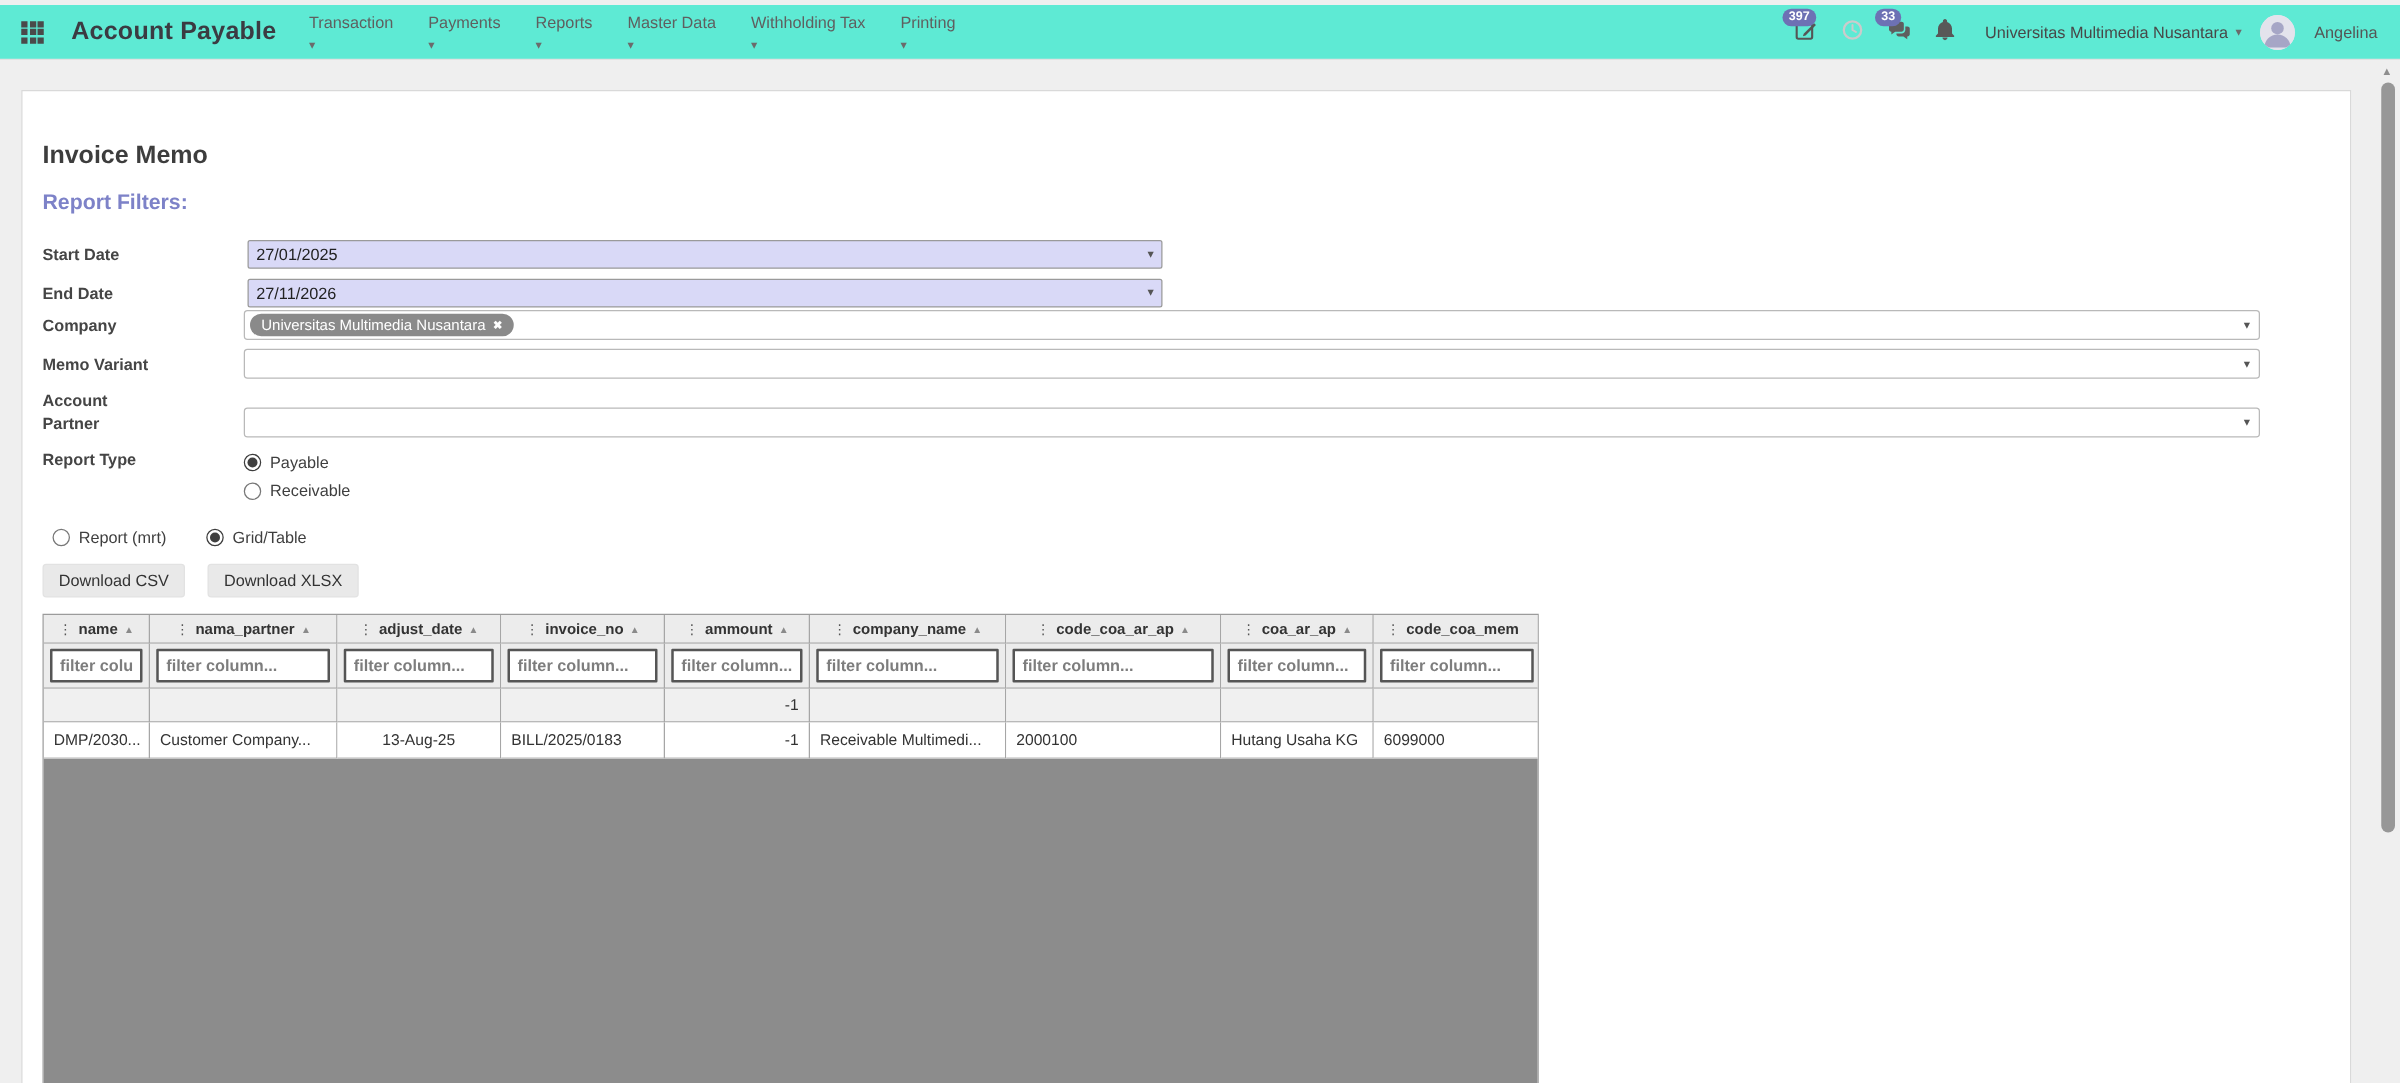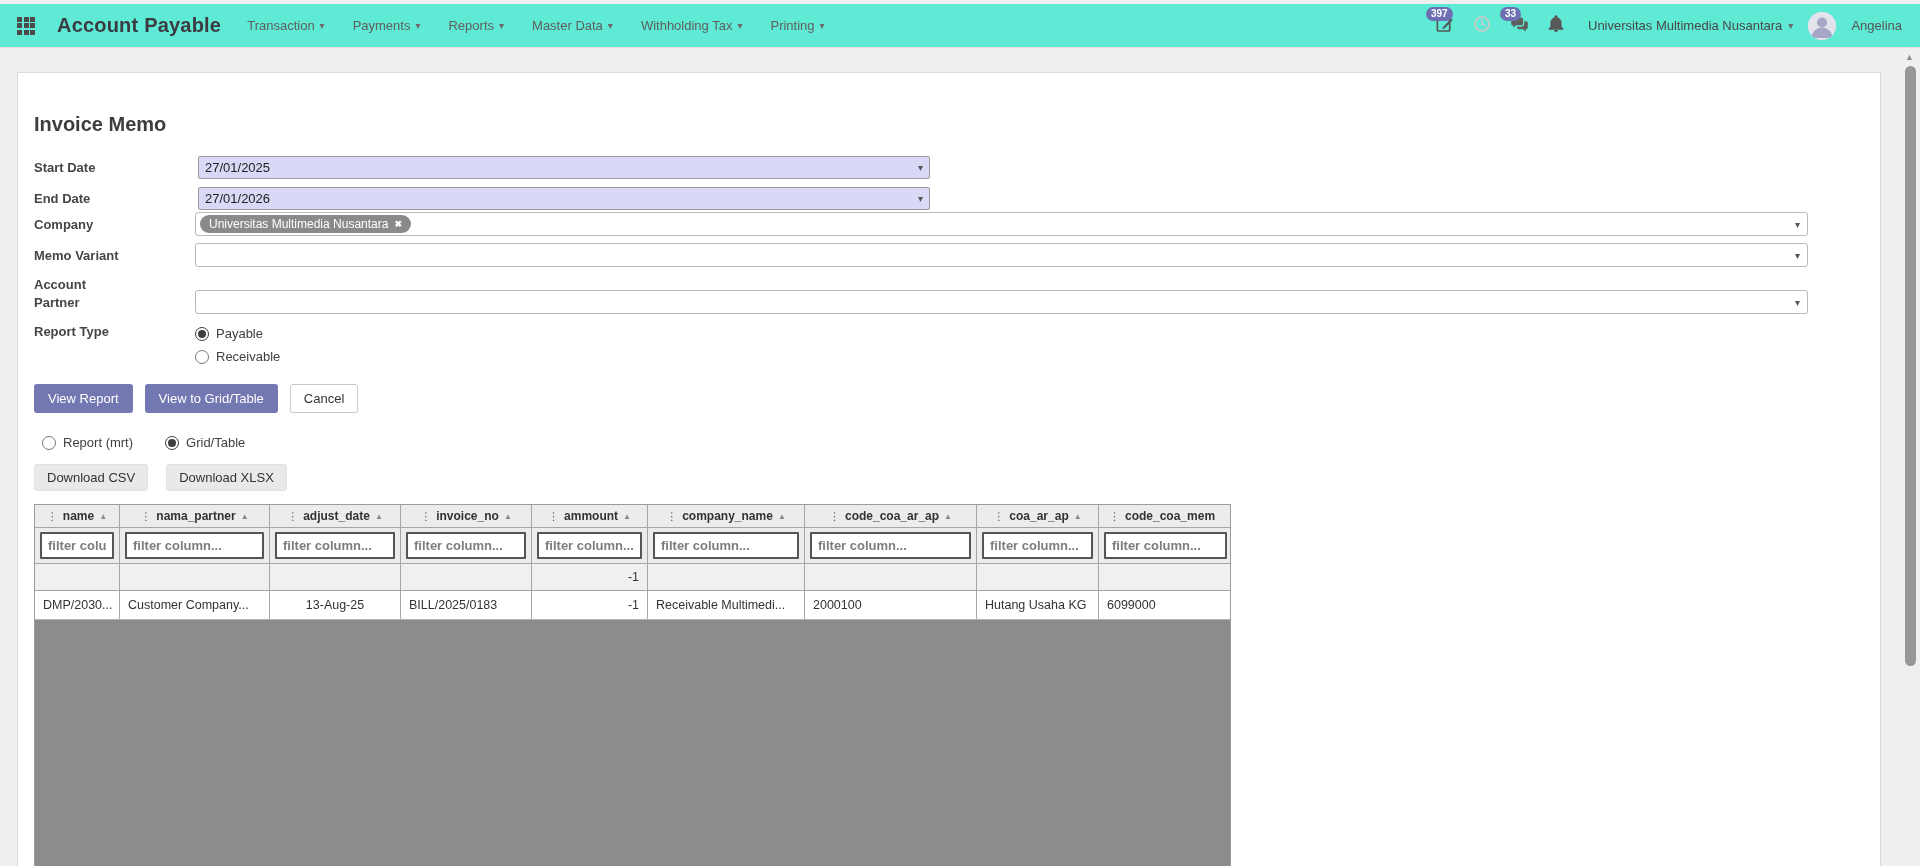--- a/index.html
+++ b/index.html
@@ -7,21 +7,21 @@
     font-family:"Liberation Sans", sans-serif; background:#efefef; color:#333; }
 
   
   .topbar { position:absolute; top:4px; left:0; width:1920px; height:44px; background:#5eead4;
     border-bottom:1px solid #e2e2e2; display:flex; align-items:center; padding:0 18px 0 17px; z-index:5; }
   .apps-btn { width:18px; height:18px; display:grid; grid-template-columns:repeat(3,5px);
     grid-template-rows:repeat(3,5px); gap:1.5px; cursor:pointer; margin-right:22px; }
   .apps-btn i { background:#4a4a4a; }
   .app-title { font-size:20px; font-weight:600; color:#3b3b42; margin-right:26px; letter-spacing:.2px; }
   .menu { display:flex; align-items:center; gap:28px; }
-  .menu-item { font-size:13px; color:#5f5f5f; display:flex; align-items:center; gap:5px; cursor:pointer; }
+  .menu-item { font-size:13px; color:#5f5f5f; display:flex; align-items:flex-start; gap:5px; cursor:pointer;flex-direction:column; }
   .menu-item .caret { font-size:10px; color:#6b6b6b; }
   .topbar-right { margin-left:auto; display:flex; align-items:center; gap:15px; }
   .icon-btn { position:relative; width:22px; height:22px; display:flex; align-items:flex-start; justify-content:center; cursor:pointer; }
   .badge { position:absolute; top:-8px; left:-8px; background:#6d71b4; color:#fff; font-size:10px;
     font-weight:700; border-radius:9px; padding:1px 5px; line-height:12px; }
   .company-select { font-size:13px; color:#484848; display:flex; align-items:center; gap:6px; cursor:pointer; margin-left:6px; }
   .company-select .caret { font-size:10px; color:#6b6b6b; }
   .avatar { width:28px; height:28px; border-radius:50%; overflow:hidden; background:#e3e3ec; flex:none; }
   .user-name { font-size:13px; color:#555; }
 
@@ -183,38 +183,39 @@
   </div>
 </div>
 
 <div class="v-scrollbar">
   <span class="up">▲</span>
   <div class="v-thumb"></div>
 </div>
 
 <div class="card">
   <div class="page-title">Invoice Memo</div>
+  <div class="section-title">Report Filters:</div>
 
   <div class="filters">
 
     <div class="f-col-left">
       <div class="f-row">
         <div class="f-label">Start Date</div>
         <div class="field">
           <div class="date-select">
             <span>27/01/2025</span>
             <span class="caret">▾</span>
           </div>
         </div>
       </div>
       <div class="f-row">
         <div class="f-label">End Date</div>
         <div class="field">
           <div class="date-select">
-            <span>27/01/2026</span>
+            <span>27/11/2026</span>
             <span class="caret">▾</span>
           </div>
         </div>
       </div>
     </div>
 
     <div class="f-col-right">
       <div class="f-row">
         <div class="f-label">Company</div>
         <div class="field">
@@ -254,25 +255,20 @@
           </label>
           <label class="radio-opt">
             <span class="radio"></span>
             <span>Receivable</span>
           </label>
         </div>
       </div>
     </div>
   </div>
 
-  <div class="btn-row">
-    <button class="btn btn-primary">View Report</button>
-    <button class="btn btn-primary">View to Grid/Table</button>
-    <button class="btn btn-plain">Cancel</button>
-  </div>
 
   <div class="mode-row">
     <label class="radio-opt">
       <span class="radio"></span>
       <span>Report (mrt)</span>
     </label>
     <label class="radio-opt">
       <span class="radio checked"></span>
       <span>Grid/Table</span>
     </label>

